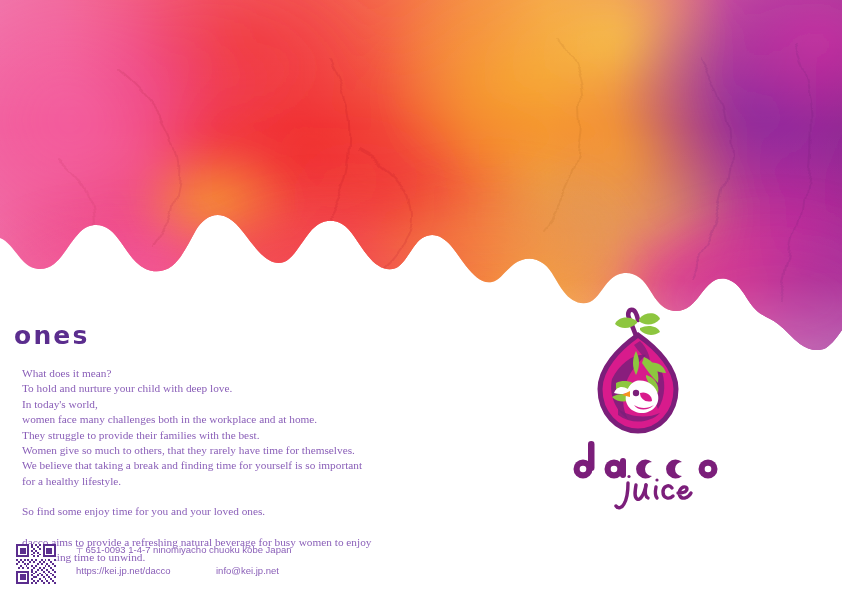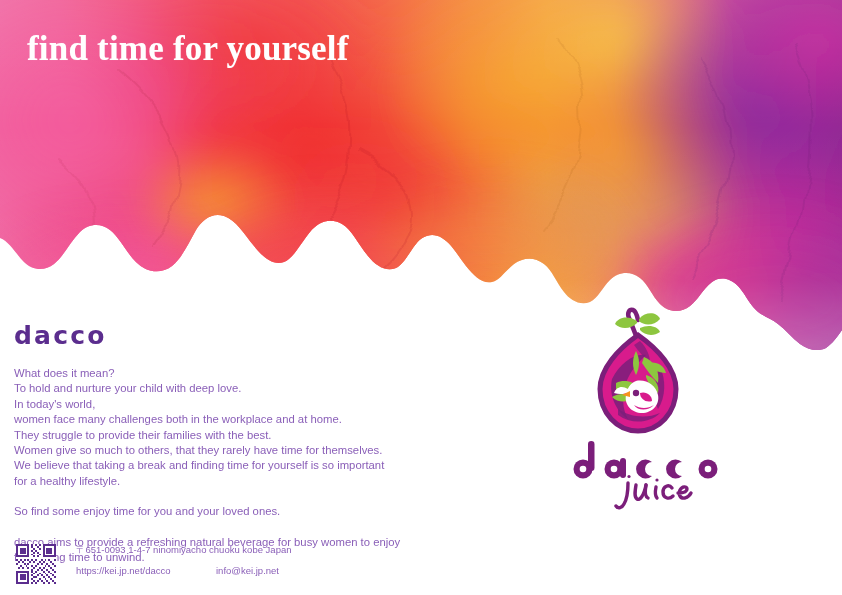--- a/index.html
+++ b/index.html
@@ -50,25 +50,25 @@
   #brand-word{
     font-family:"DejaVu Sans", sans-serif;
     font-weight:700;
     font-size:25px;
     line-height:28px;
     letter-spacing:2.2px;
     color:#5B2D8E;
     margin:0 0 16px 0;
   }
   .para{
-    font-family:Liberation Sans, sans-serif;
+    font-family:Liberation Serif, serif;
     font-size:11.3px;
     line-height:15.4px;
     color:#8A5FB8;
-    margin:0;
+    margin:8px;
     white-space:pre-line;
   }
   .para + .para{margin-top:15px;}
 
   
   #footer{
     position:absolute;
     left:16px;top:543px;
     width:420px;
     height:44px;
@@ -295,24 +295,23 @@
           <path d="M700,60 C750,130 730,210 690,280" stroke="#6A1470" stroke-width="2"></path>
           <path d="M790,40 C830,120 800,220 780,300" stroke="#6A1470" stroke-width="2"></path>
           <path d="M60,160 C110,200 100,240 60,280" stroke="#C0305E" stroke-width="2"></path>
         </g>
 
         <rect x="0" y="0" width="842" height="360" fill="url(#vertFade)"></rect>
       </g>
     </svg>
   </div>
 
-  <div id="headline">find time for yourself</div>
 
   <div id="copy">
-    <div id="brand-word">dacco</div>
+    <div id="brand-word">ones</div>
     <p class="para">What does it mean?
 To hold and nurture your child with deep love.
  In today's world,
 women face many challenges both in the workplace and at home.
 They struggle to provide their families with the best.
 Women give so much to others, that they rarely have time for themselves.
 We believe that taking a break and finding time for yourself is so important
 for a healthy lifestyle.</p>
     <p class="para">So find some enjoy time for you and your loved ones.</p>
     <p class="para">dacco aims to provide a refreshing natural beverage for busy women to enjoy

